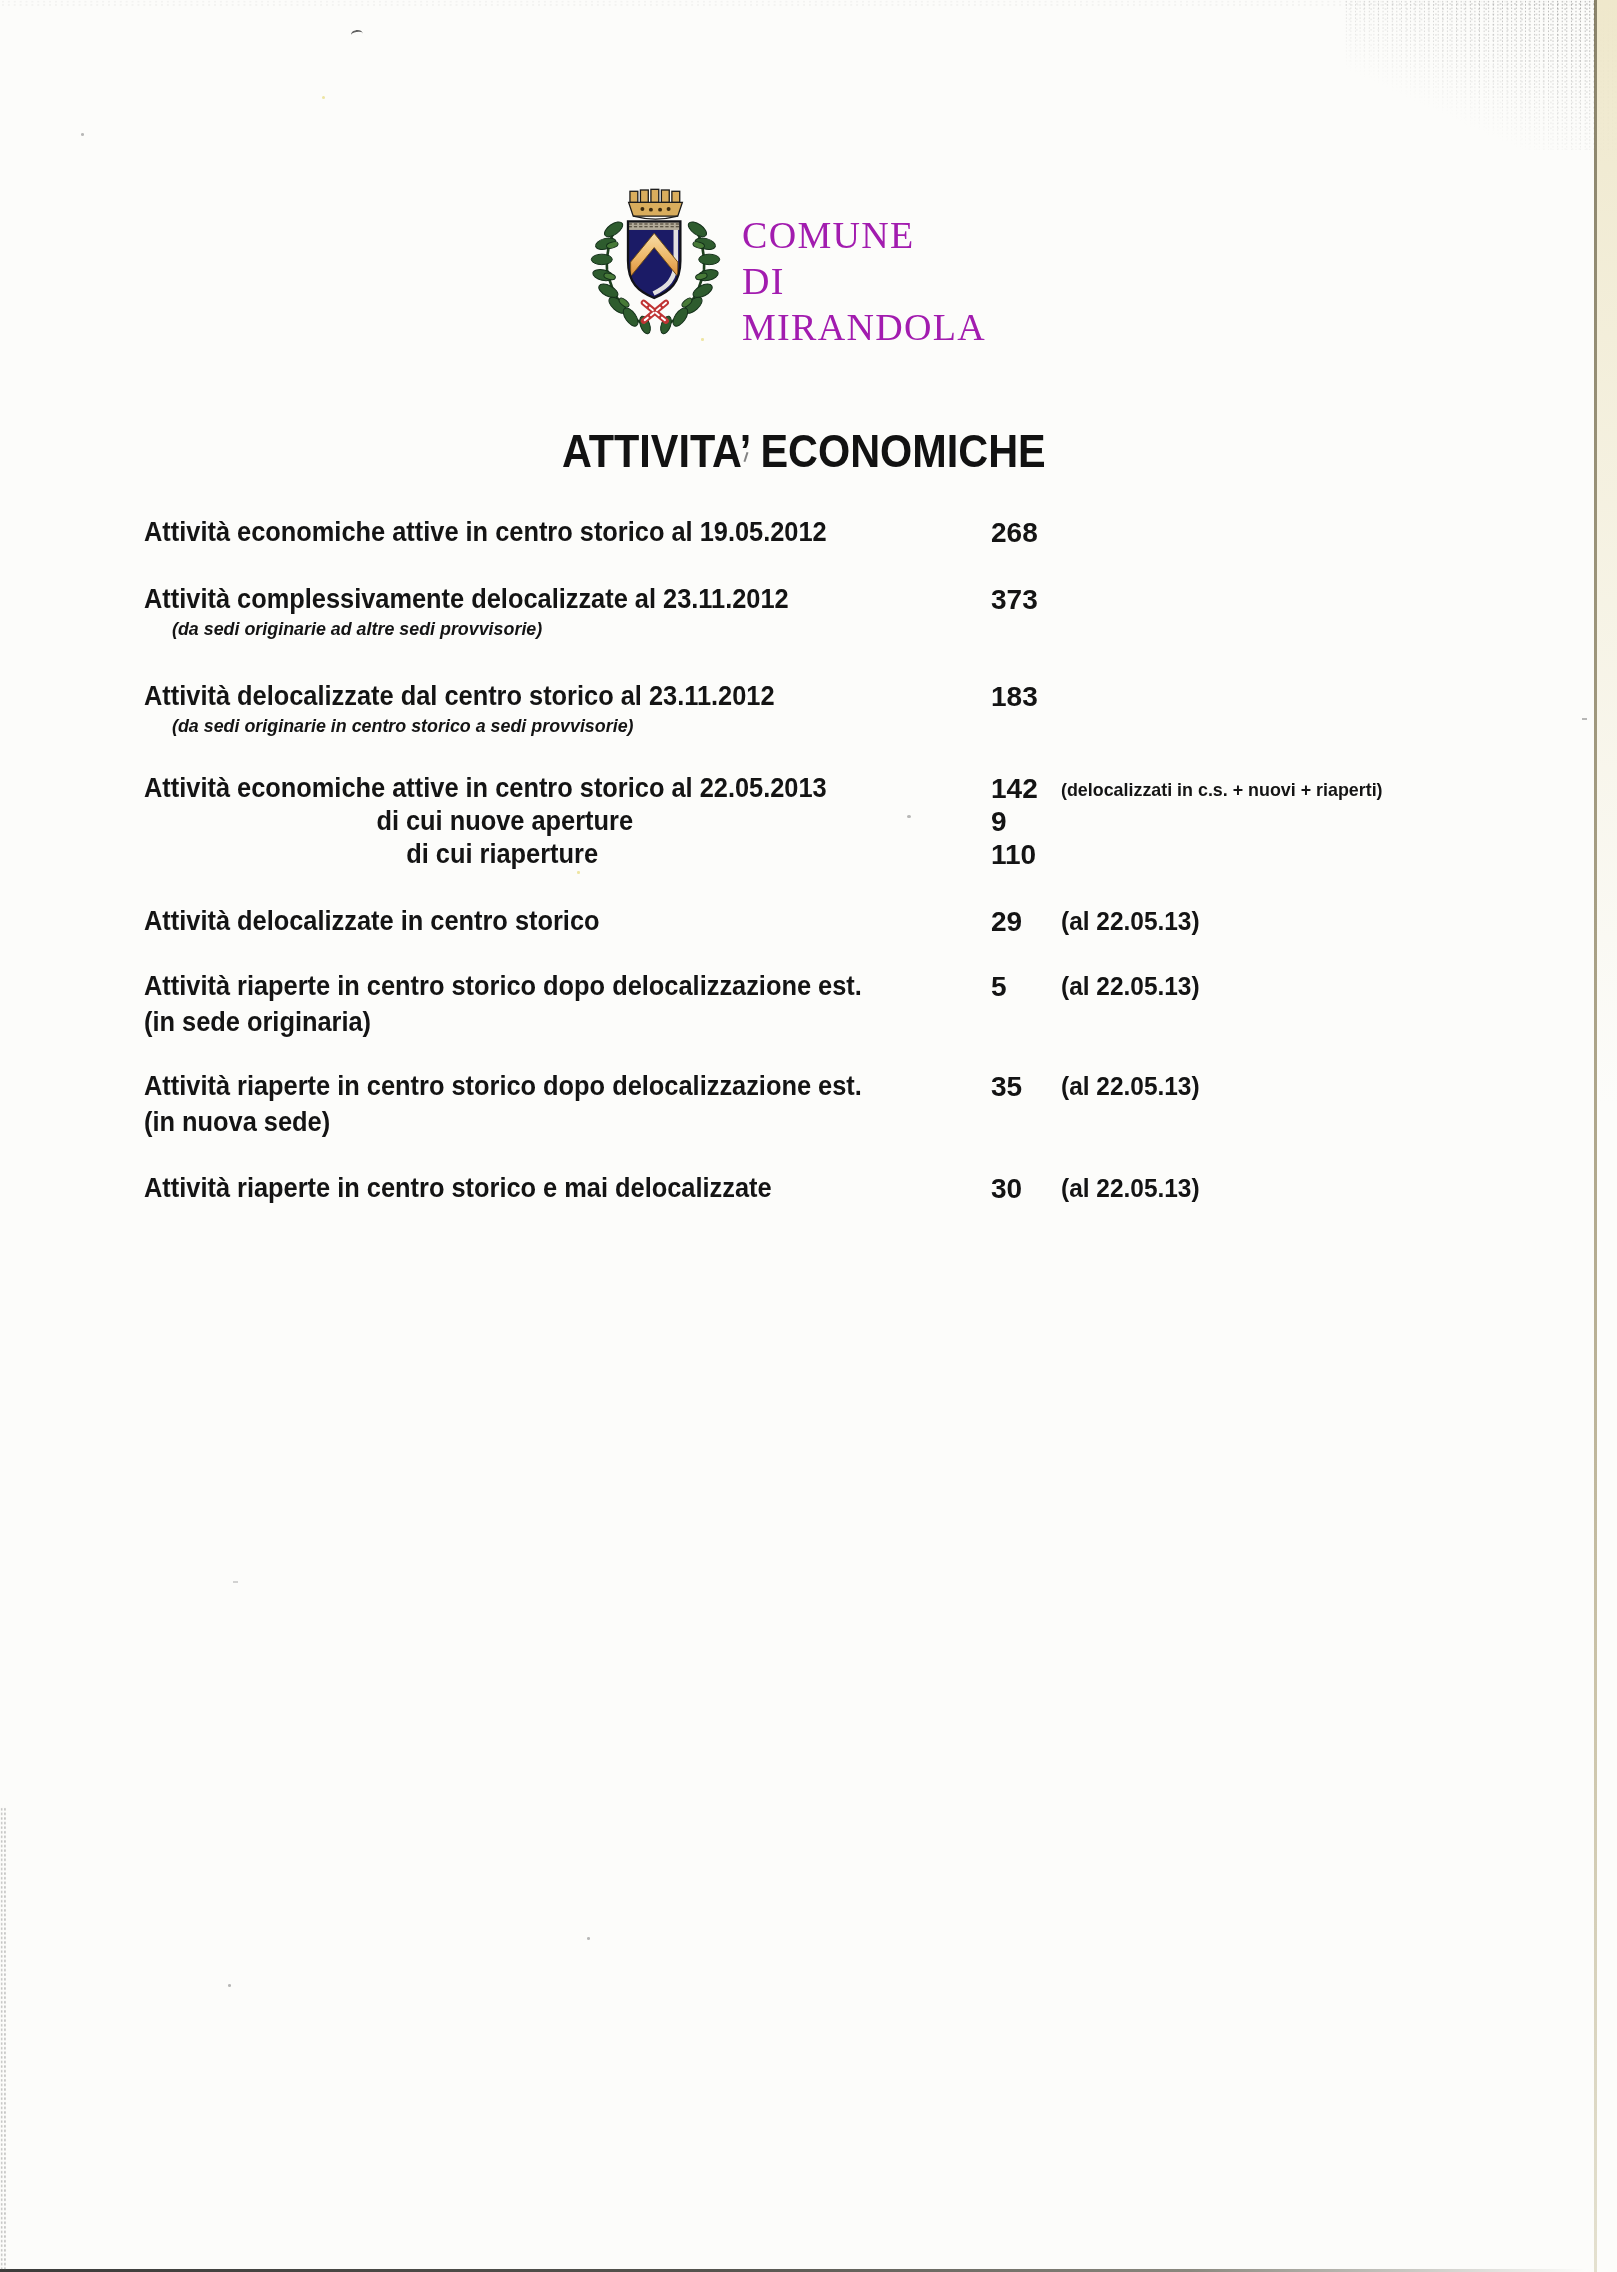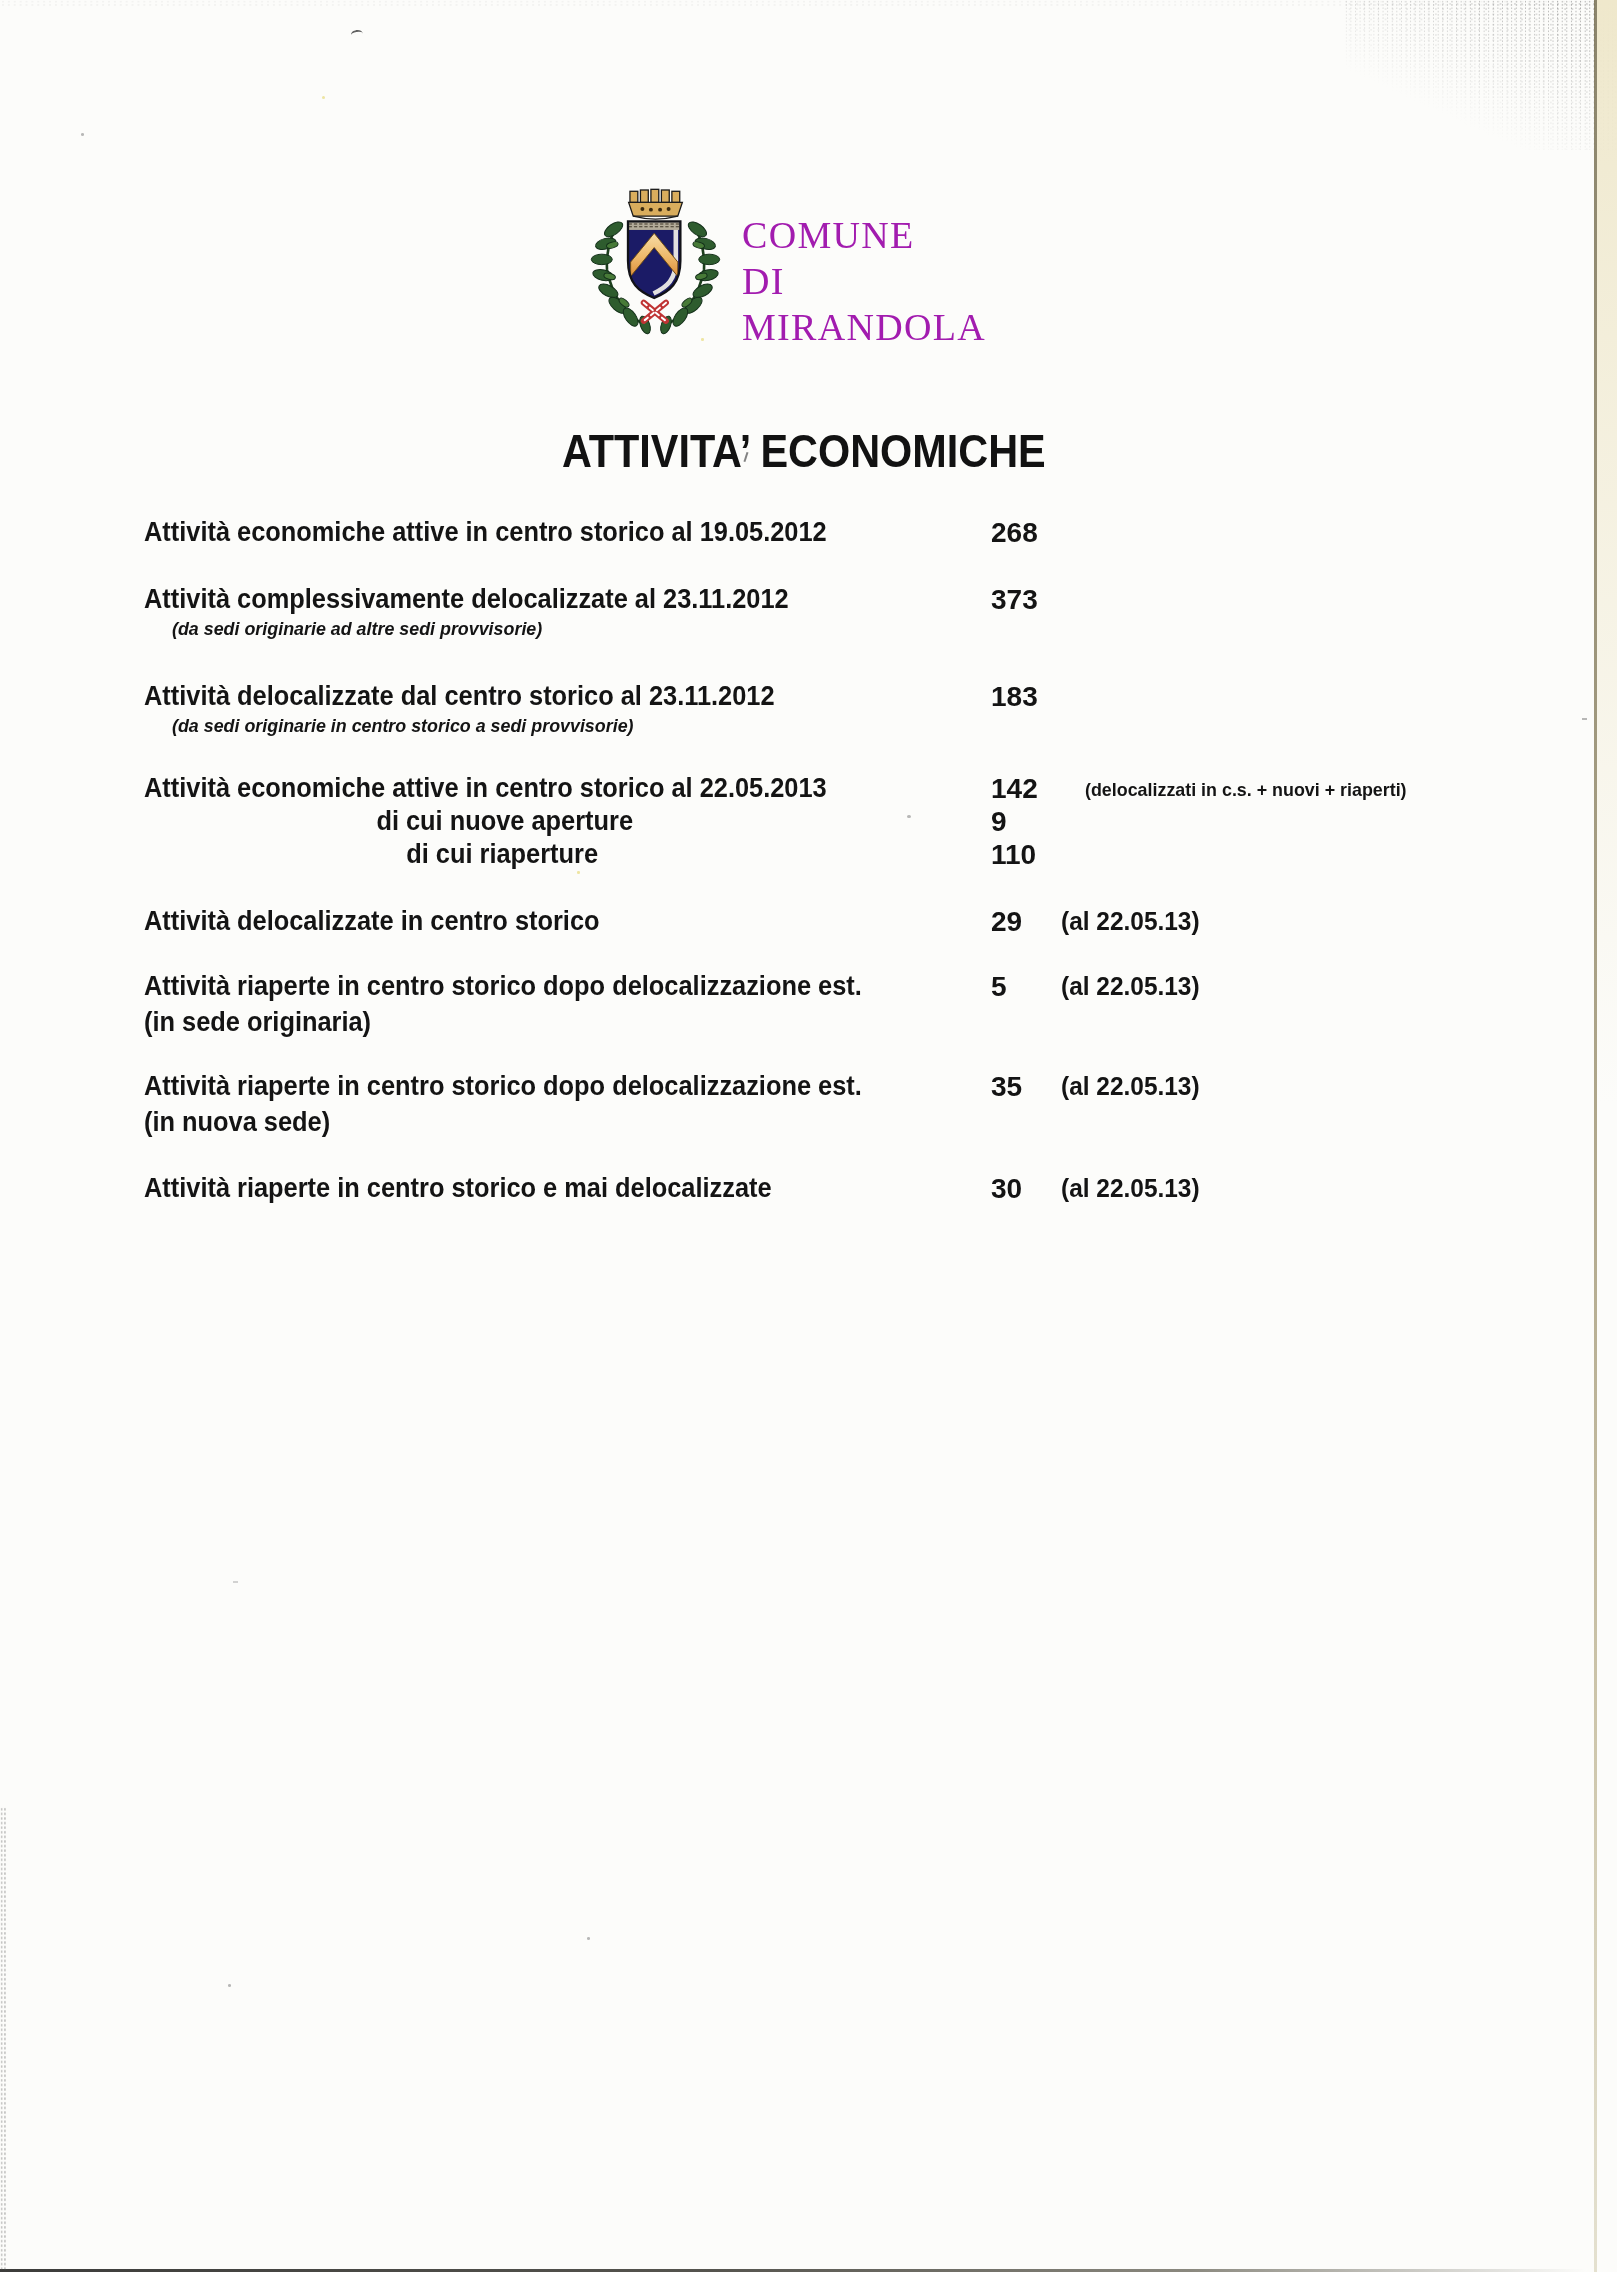--- a/index.html
+++ b/index.html
@@ -29,21 +29,21 @@
     transform:scaleX(.90);transform-origin:50% 50%;
     color:#121212;letter-spacing:0;
   }
   
   .row{position:absolute;left:0;width:100%;height:0;}
   .cell{position:absolute;top:0;white-space:nowrap;font-weight:700;}
   .label{left:144px;font-size:27px;}
   .label2{left:144px;font-size:27px;}
   .value{left:991px;font-size:28px;}
   .note{left:1061px;font-size:26px;}
-  .note-small{left:1061px;top:5.9px;font-size:19px;margin-left:24px;}
+  .note-small{left:1061px;top:5.9px;font-size:19px;}
   .sublabel{left:144px;font-size:19px;font-style:italic;margin-left:28px;}
   .subline{position:absolute;left:144px;width:705px;text-align:center;white-space:nowrap;font-weight:700;font-size:27px;}
   .cz{display:inline-block;transform:scaleX(.94);transform-origin:0 50%;}
   .subline .cz{transform-origin:100% 50%;}
   
   .artifact{position:absolute;pointer-events:none;}
   .noise-tr{
     right:0;top:0;width:273px;height:150px;
     background-image:
       radial-gradient(rgba(95,95,95,.55) 0.7px, transparent 1px),

